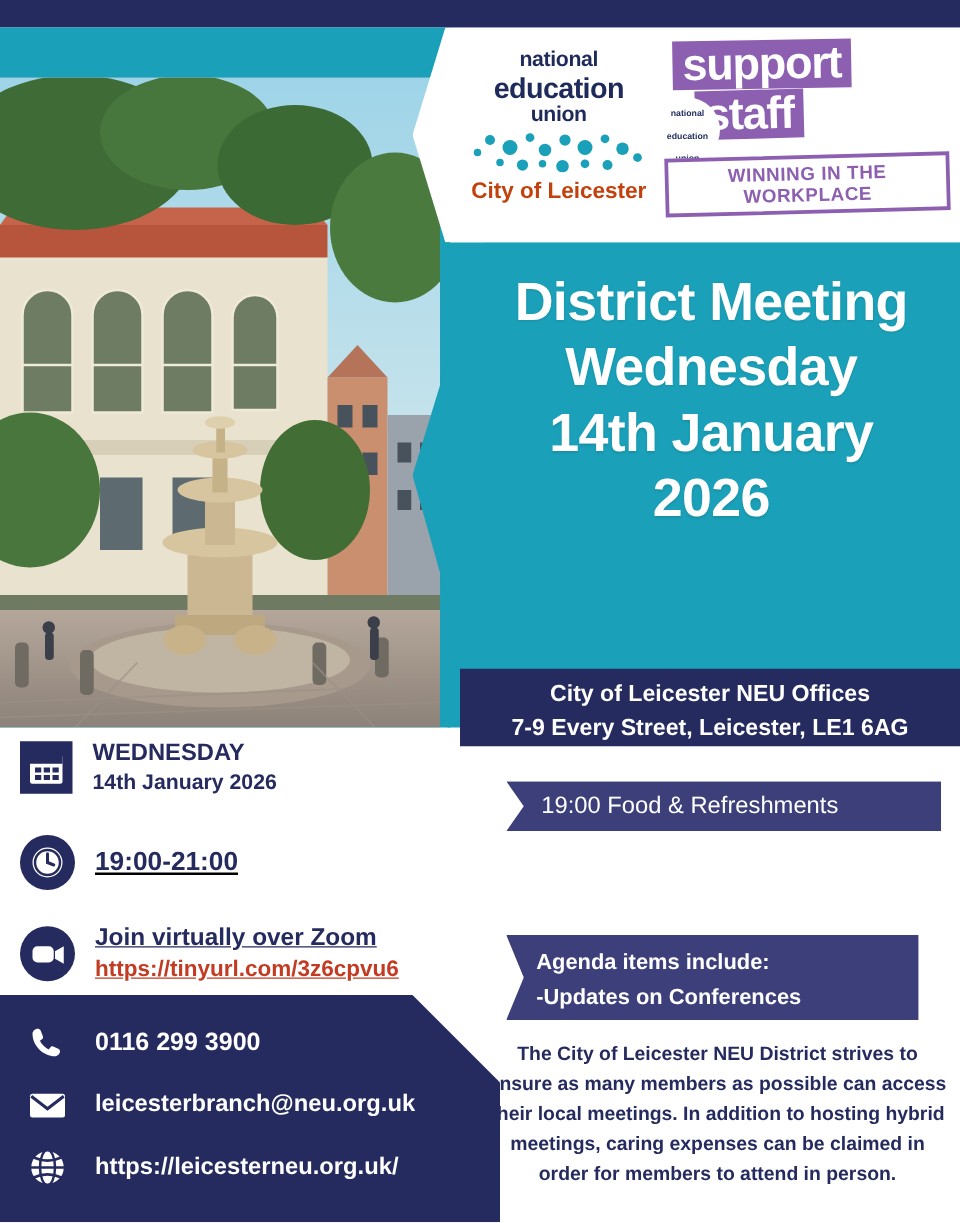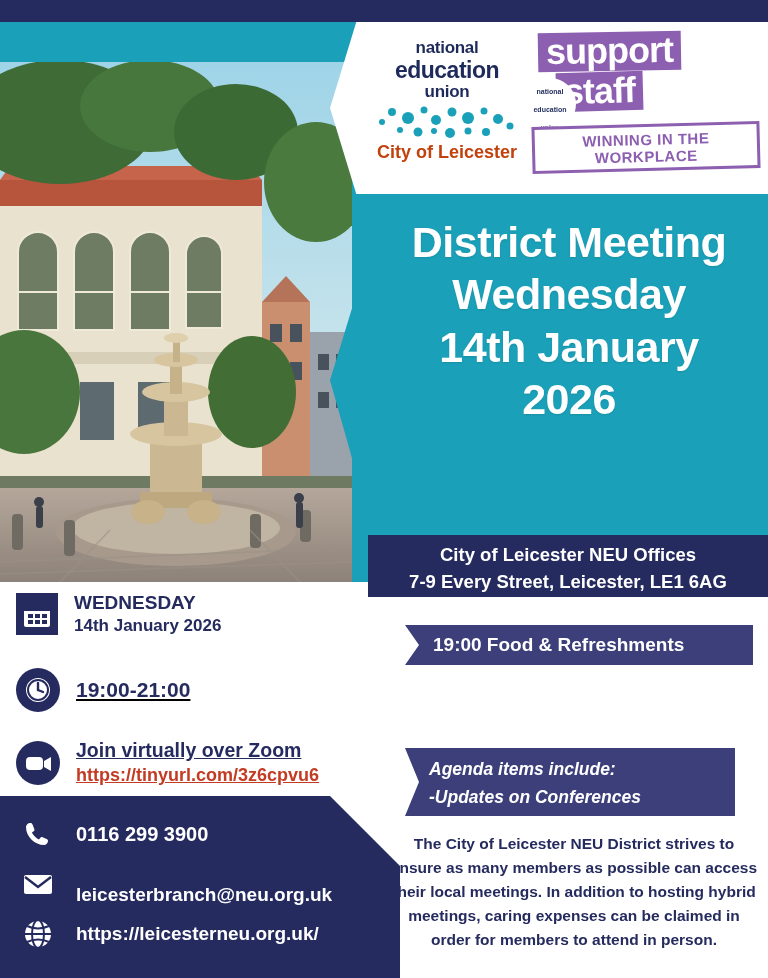--- a/index.html
+++ b/index.html
@@ -104,33 +104,33 @@
     position: absolute; left: 368px; top: 535px; width: 400px; height: 62px;
     background: #252b5e;
     color: #fff; text-align:center;
     padding-top: 7px;
   }
   .address-band div { font-size: 18.5px; font-weight: 800; line-height: 1.45; }
 
   
   .ribbon {
     position: absolute; height: 40px; background: #3c3f7a;
-    color: #ffffff; font-weight: 700; font-size: 19px;
+    color: #ffffff; font-weight: 400; font-size: 19px;
     display:flex; align-items:center; padding-left: 28px;
     clip-path: polygon(0 0, 100% 0, 100% 100%, 0 100%, 14px 50%);
   }
   #ribbon-food { left: 405px; top: 625px; width: 348px; }
   #ribbon-meeting { left: 405px; top: 688px; width: 290px; }
 
   .agenda {
     position: absolute; left: 405px; top: 748px; width: 330px; height: 68px;
     background: #3c3f7a; color:#fff; padding: 7px 0 0 24px;
     clip-path: polygon(0 0, 100% 0, 100% 100%, 0 100%, 14px 50%);
   }
-  .agenda div { font-size: 17.5px; font-weight: 700; line-height: 1.6; font-style: italic; }
+  .agenda div { font-size: 17.5px; font-weight: 700; line-height: 1.6; }
 
   .paragraph {
     position: absolute; left: 388px; top: 832px; width: 372px;
     color: #252b5e; font-size: 15.5px; font-weight: 700; line-height: 1.55;
     text-align: center;
   }
 
   
   .navy-block {
     position: absolute; left: 0; top: 796px; width: 400px; height: 182px;
@@ -163,21 +163,21 @@
     color:#252b5e; font-size: 19.5px; font-weight: 800;
     text-decoration: underline; line-height: 1.3;
   }
   #info-zoom .z2 {
     color:#c23b22; font-size: 18px; font-weight: 800;
     text-decoration: underline; line-height: 1.35;
   }
 
   #info-phone { left: 16px; top: 812px; }
   #info-phone .txt { margin-left: 16px; color:#ffffff; font-size: 20px; font-weight: 800; }
-  #info-email { left: 16px; top: 862px; align-items: flex-end; }
+  #info-email { left: 16px; top: 862px; }
   #info-email .txt { margin-left: 16px; color:#ffffff; font-size: 19px; font-weight: 800; }
   #info-web { left: 16px; top: 912px; }
   #info-web .txt { margin-left: 16px; color:#ffffff; font-size: 19px; font-weight: 800; }
   .icon-white-circle {
     width: 44px; height: 44px; border-radius: 50%;
     display:flex; align-items:center; justify-content:center; flex:0 0 auto;
   }
 </style>
 </head>
 <body>

